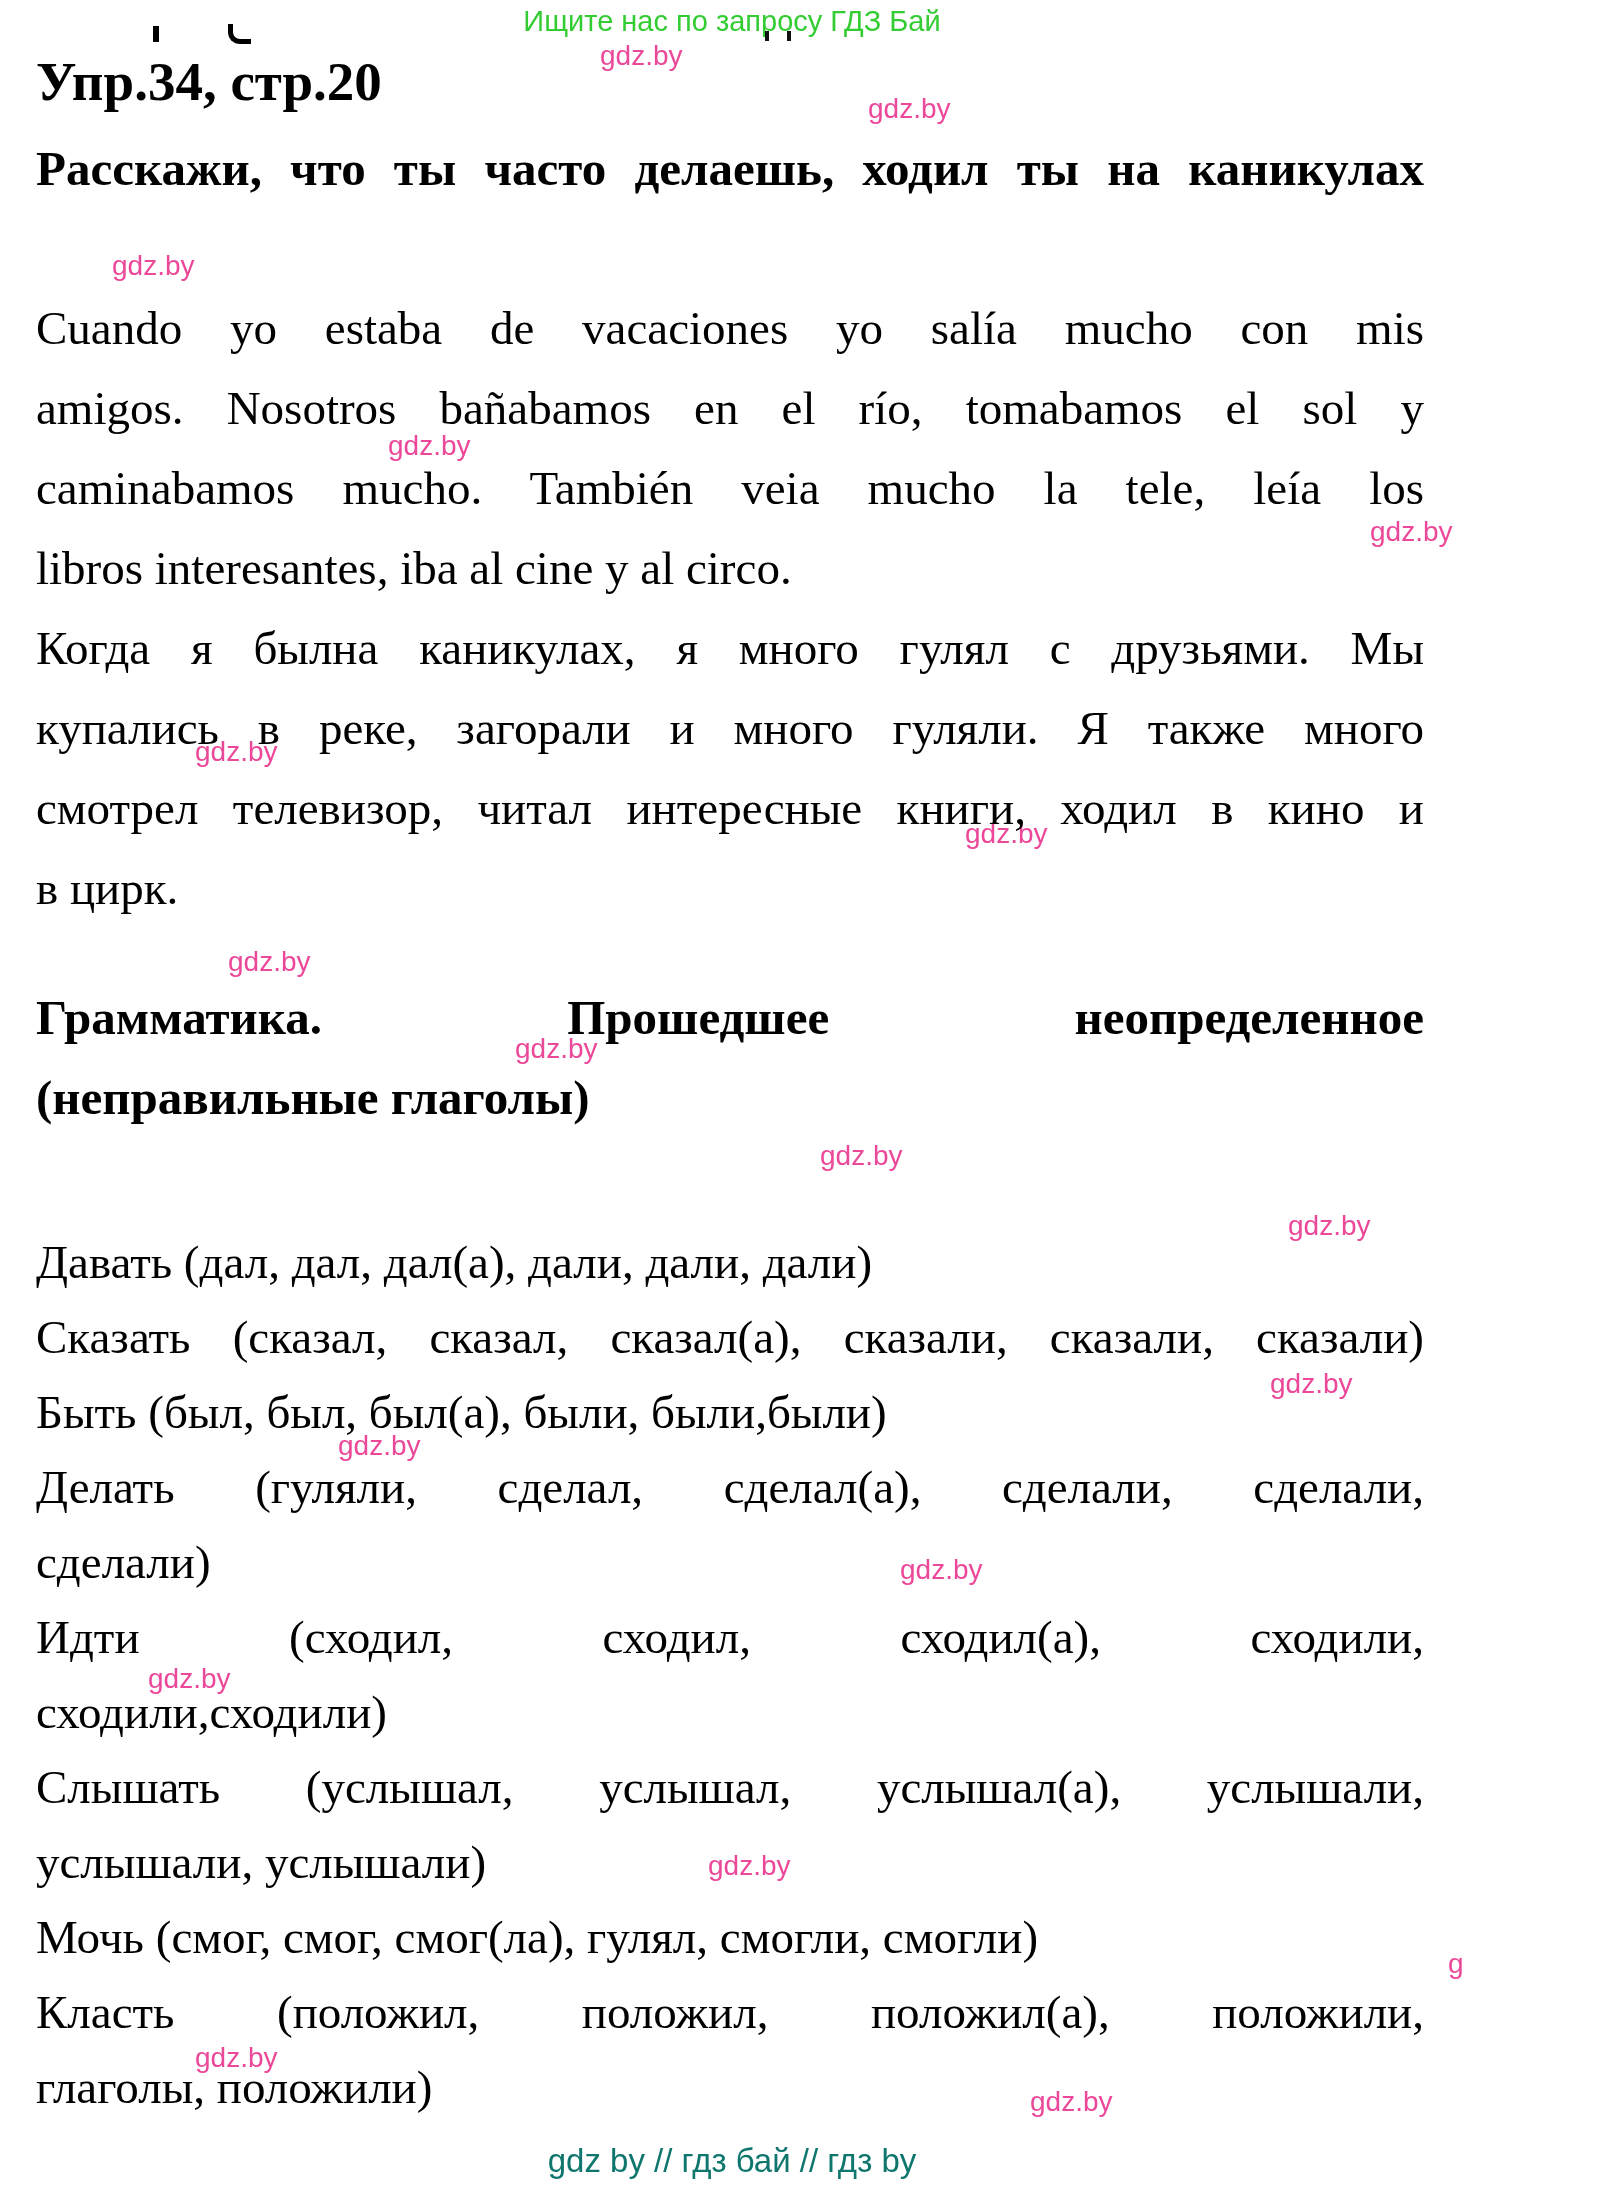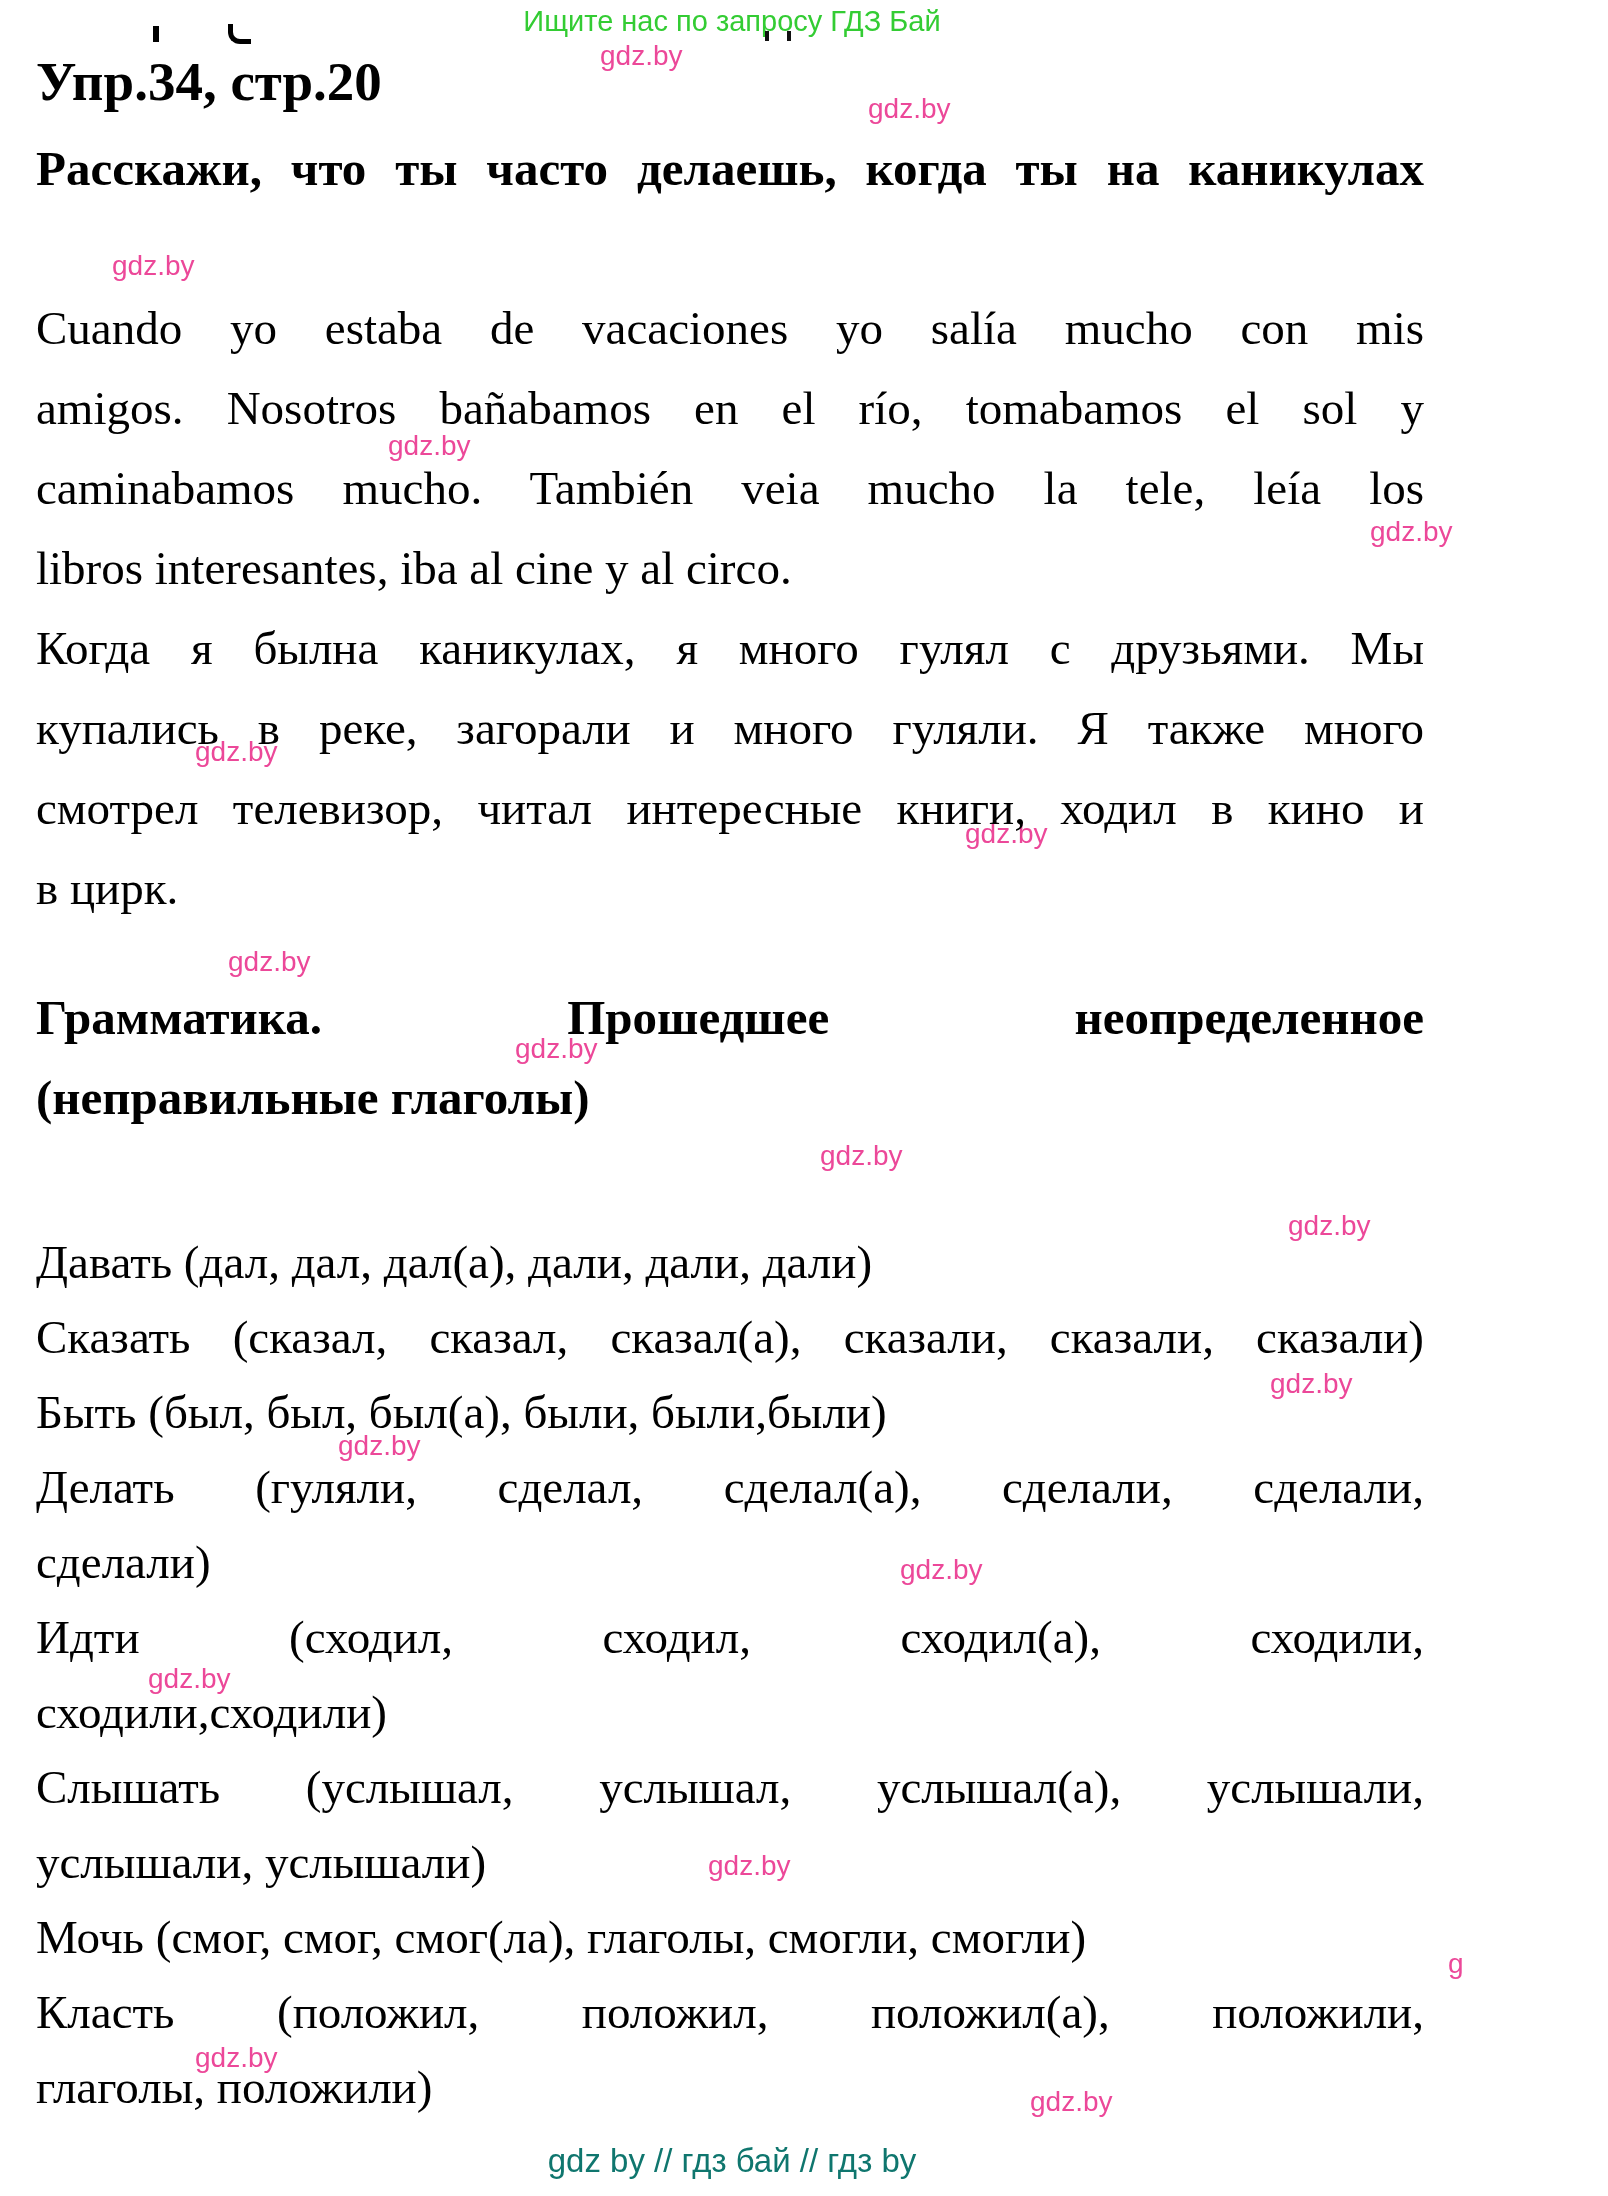--- a/index.html
+++ b/index.html
@@ -67,21 +67,21 @@
   <span class="wm" style="left:1270px; top:1368px;">gdz.by</span>
   <span class="wm" style="left:338px;  top:1430px;">gdz.by</span>
   <span class="wm" style="left:900px;  top:1554px;">gdz.by</span>
   <span class="wm" style="left:148px;  top:1663px;">gdz.by</span>
   <span class="wm" style="left:708px;  top:1850px;">gdz.by</span>
   <span class="wm" style="left:1448px; top:1948px;">gdz.by</span>
   <span class="wm" style="left:195px;  top:2042px;">gdz.by</span>
   <span class="wm" style="left:1030px; top:2086px;">gdz.by</span>
 
   <h1 class="title">Упр.34, стр.20</h1>
-  <h2 class="task">Расскажи, что ты часто делаешь, когда ты на каникулах</h2>
+  <h2 class="task">Расскажи, что ты часто делаешь, ходил ты на каникулах</h2>
 
   <div class="block lh80" style="top:288px;">
     <div class="j">Cuando yo estaba de vacaciones yo salía mucho con mis</div>
     <div class="j">amigos. Nosotros bañabamos en el río, tomabamos el sol y</div>
     <div class="j">caminabamos mucho. También veia mucho la tele, leía los</div>
     <div class="n">libros interesantes, iba al cine y al circo.</div>
   </div>
 
   <div class="block lh80" style="top:608px;">
     <div class="j">Когда я былна каникулах, я много гулял с друзьями. Мы</div>
@@ -98,20 +98,20 @@
   <div class="block lh75" style="top:1225px;">
     <div class="n">Давать (дал, дал, дал(а), дали, дали, дали)</div>
     <div class="j">Сказать (сказал, сказал, сказал(а), сказали, сказали, сказали)</div>
     <div class="n">Быть (был, был, был(а), были, были,были)</div>
     <div class="j">Делать (гуляли, сделал, сделал(а), сделали, сделали,</div>
     <div class="n">сделали)</div>
     <div class="j">Идти (сходил, сходил, сходил(а), сходили,</div>
     <div class="n">сходили,сходили)</div>
     <div class="j">Слышать (услышал, услышал, услышал(а), услышали,</div>
     <div class="n">услышали, услышали)</div>
-    <div class="n">Мочь (смог, смог, смог(ла), глаголы, смогли, смогли)</div>
+    <div class="n">Мочь (смог, смог, смог(ла), гулял, смогли, смогли)</div>
     <div class="j">Класть (положил, положил, положил(а), положили,</div>
     <div class="n">глаголы, положили)</div>
   </div>
 
   <div class="footer">gdz by  //  гдз бай  //  гдз by</div>
 
 </div>
 
 </body></html>

